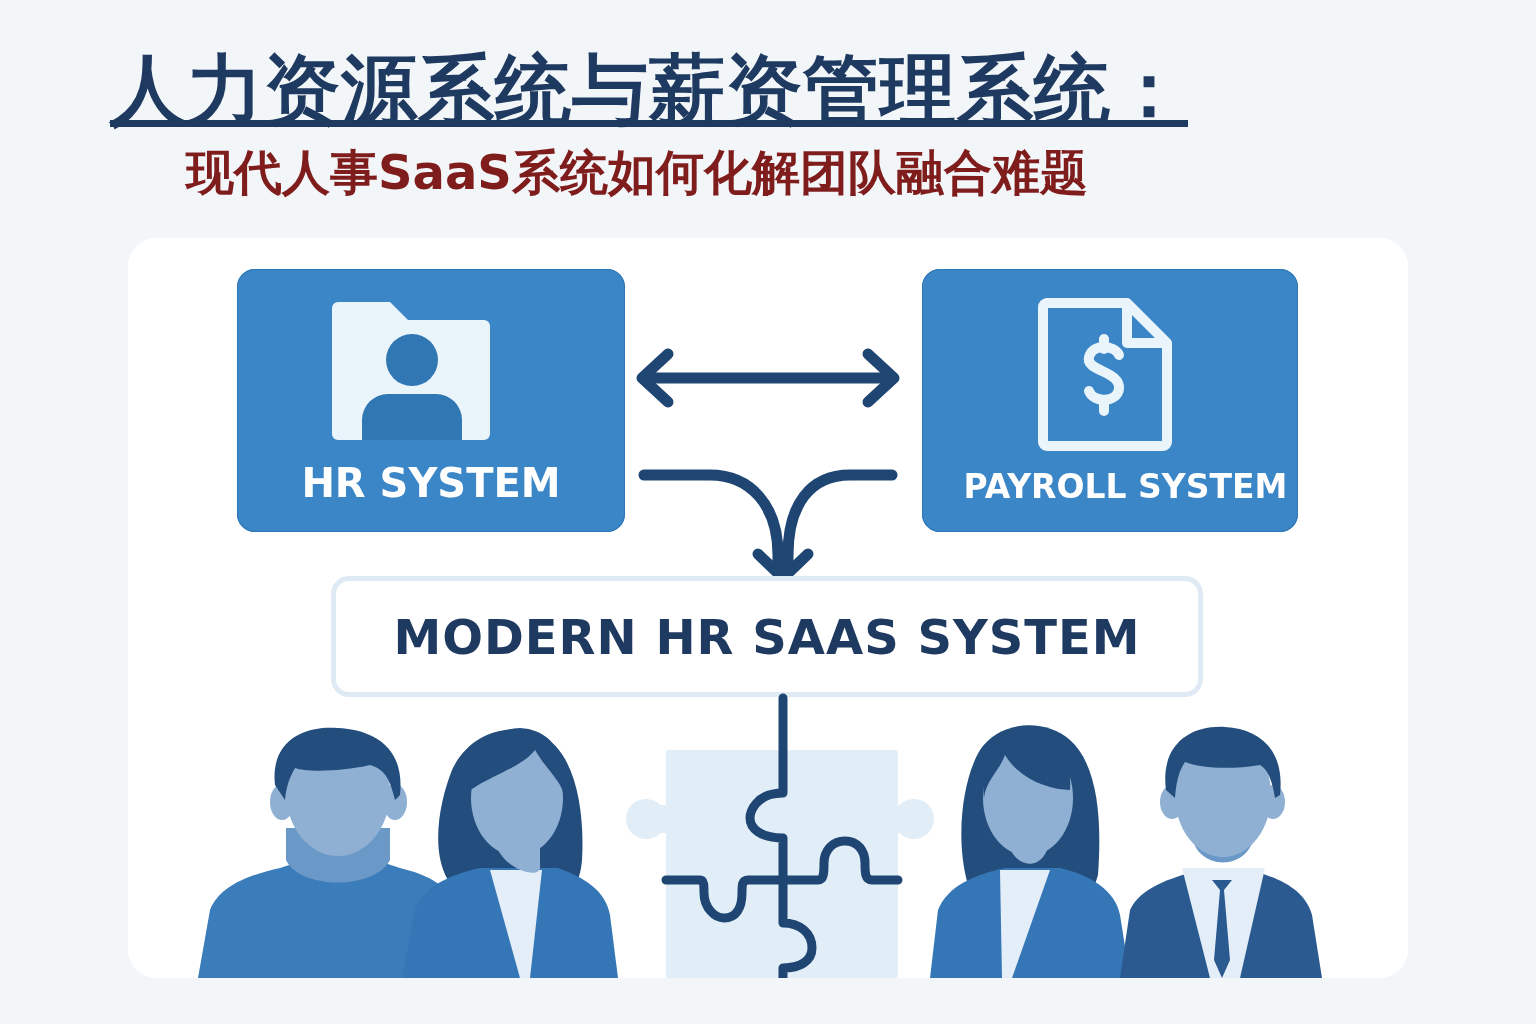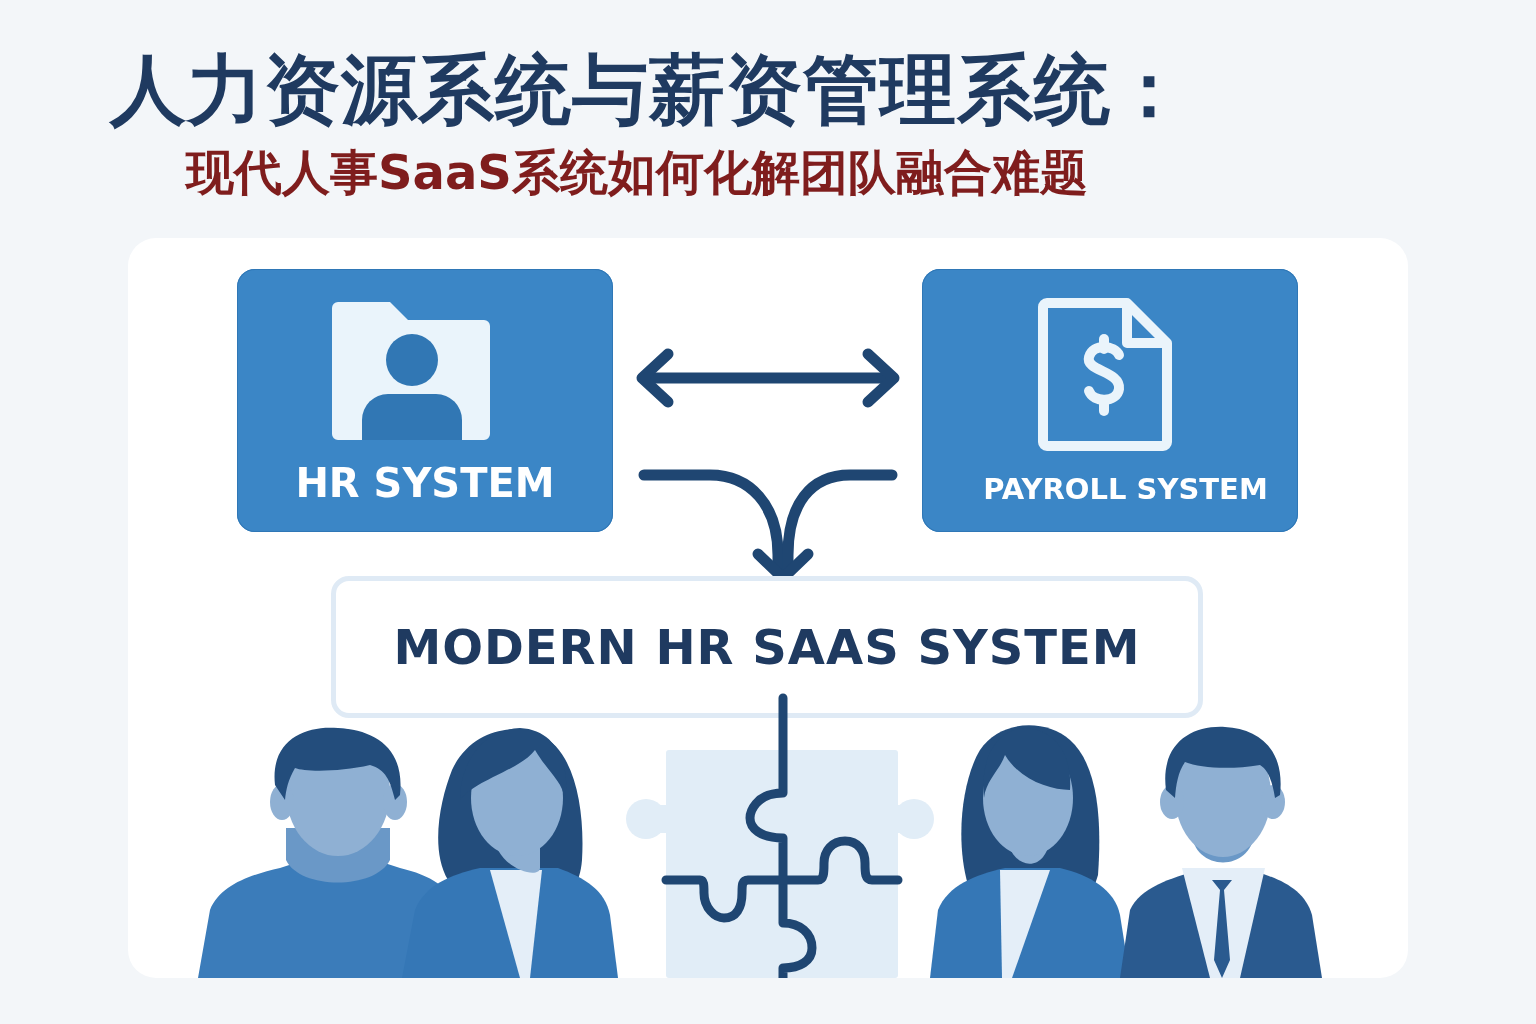--- a/index.html
+++ b/index.html
@@ -5,51 +5,51 @@
   html, body { margin: 0; padding: 0; }
   body {
     width: 1536px; height: 1024px; overflow: hidden;
     background: #f3f6f9; position: relative;
     font-family: "DejaVu Sans", "Liberation Sans", sans-serif;
     color: #1f3a60;
   }
   .title {
     position: absolute; left: 110px; top: 52px;
     font-size: 76px; font-weight: bold; letter-spacing: 1px;
-    color: #1f3a60; white-space: nowrap; line-height: 1;
+    color: #1f3a60; white-space: nowrap; line-height: 1; text-decoration: underline;
   }
   .subtitle {
     position: absolute; left: 186px; top: 148px;
     font-size: 48px; font-weight: bold; color: #7f1d1d;
     white-space: nowrap; line-height: 1;
   }
   .card {
     position: absolute; left: 128px; top: 238px; width: 1280px; height: 740px;
     background: #ffffff; border-radius: 28px;
   }
   .sys-box {
     position: absolute; width: 376px; height: 263px; top: 269px;
     background: #3b86c6; border-radius: 18px;
     box-shadow: inset 0 0 0 1px #2f77b6;
   }
-  .sys-box.hr { left: 237px; }
+  .sys-box.hr { left: 237px; padding-left: 12px; }
   .sys-box.pay { left: 922px; }
   .sys-label {
     position: absolute; left: 0; right: 0; bottom: 26px; text-align: center;
     color: #ffffff; font-weight: bold; white-space: nowrap;
     font-family: "DejaVu Sans", sans-serif;
   }
   .hr .sys-label { font-size: 40px; }
-  .pay .sys-label { font-size: 29px; padding-left: 31px; }
+  .pay .sys-label { font-size: 33px; padding-left: 31px; }
   .sys-icon { position: absolute; }
   .hr .sys-icon { left: 95px; top: 33px; width: 160px; height: 140px; }
   .pay .sys-icon { left: 115px; top: 28px; width: 140px; height: 155px; }
   .arrows { position: absolute; left: 620px; top: 330px; width: 300px; height: 260px; }
   .saas-box {
-    position: absolute; left: 331px; top: 576px; width: 872px; height: 142px;
+    position: absolute; left: 331px; top: 576px; width: 872px; height: 121px;
     box-sizing: border-box; border: 5px solid #dfeaf5; border-radius: 18px;
     background: #ffffff; display: flex; align-items: center; justify-content: center;
   }
   .saas-label {
     font-size: 48px; font-weight: bold; color: #1f3a60; letter-spacing: 1px;
     white-space: nowrap;
   }
   .puzzle { position: absolute; left: 600px; top: 693px; width: 350px; height: 285px; }
   .people { position: absolute; }
   .people.left { left: 190px; top: 710px; width: 440px; height: 268px; }

